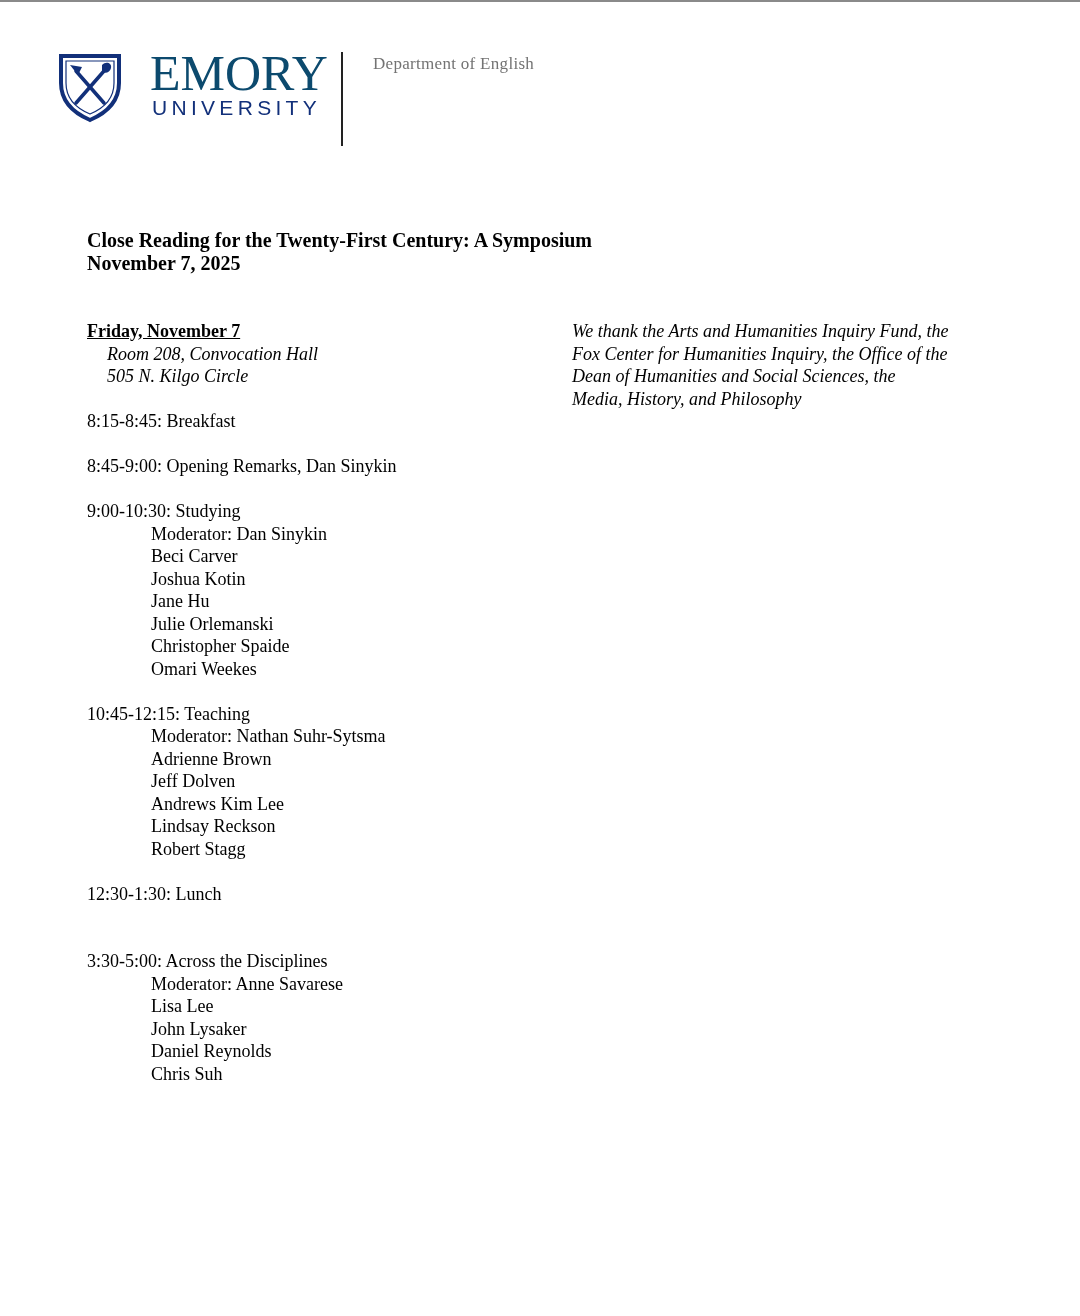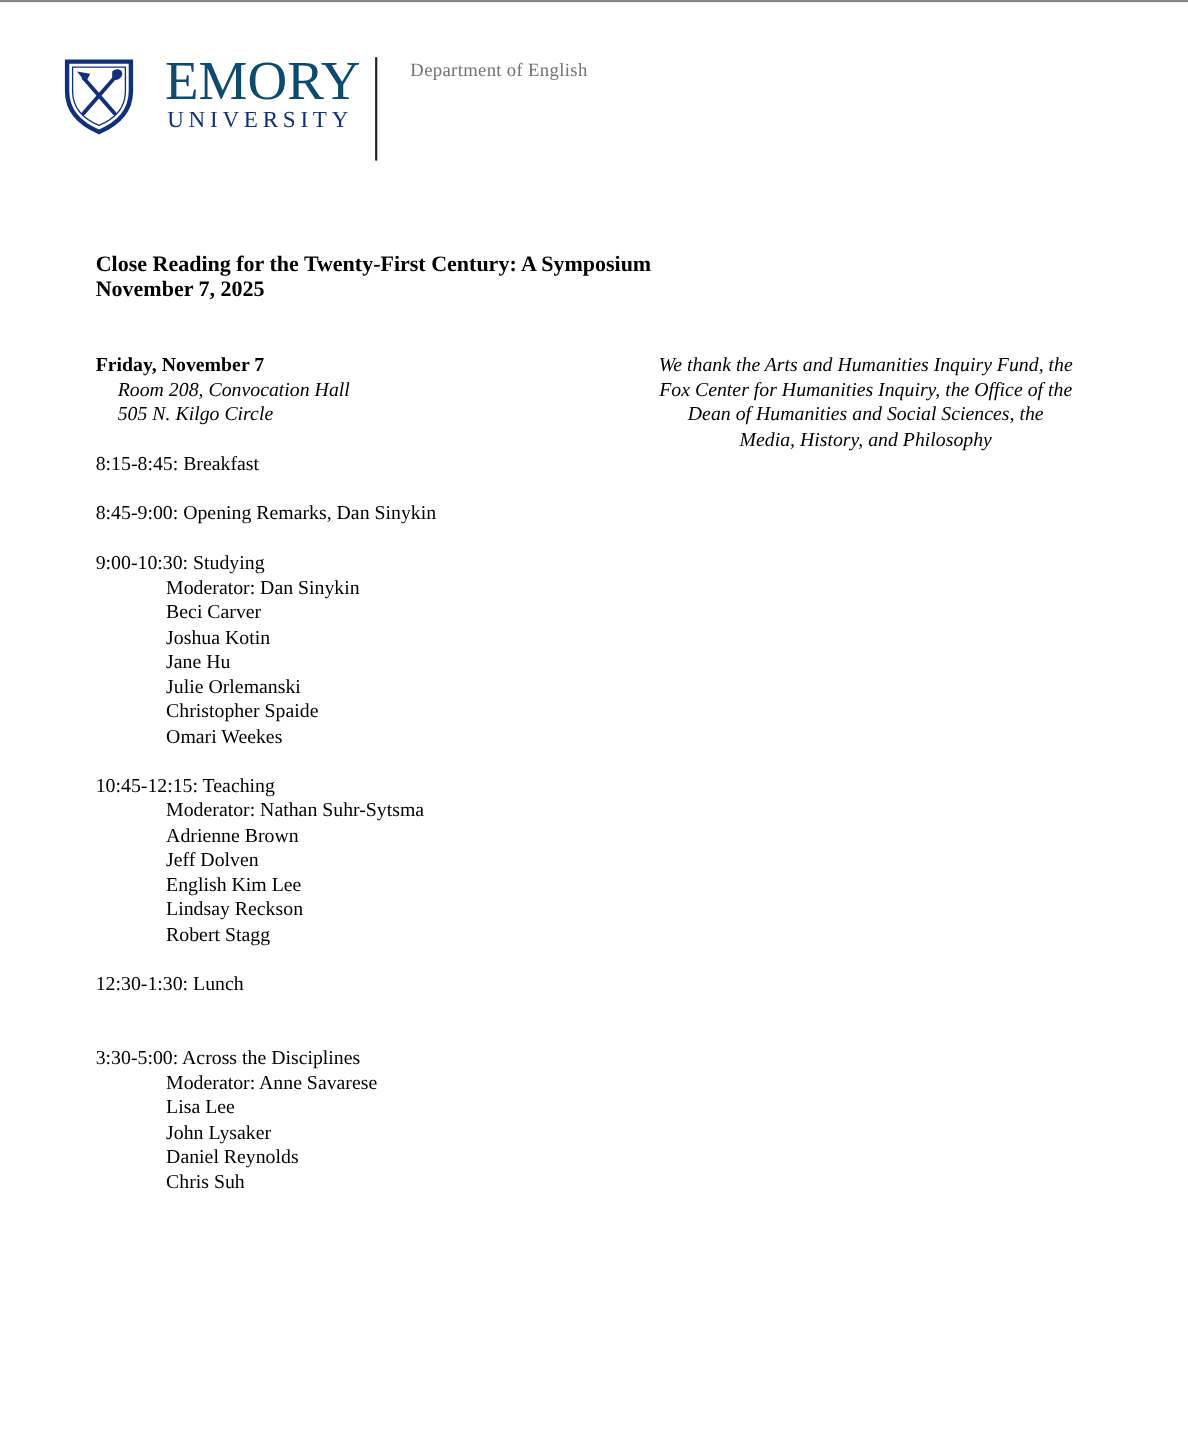--- a/index.html
+++ b/index.html
@@ -10,33 +10,33 @@
     }
     .top-border { position: absolute; left: 0; top: 0; width: 1080px; height: 2px; background: #8a8a8a; }
     .logo { position: absolute; left: 58px; top: 53px; }
     .wordmark-emory {
       position: absolute; left: 150px; top: 48px;
       font-family: "Liberation Serif", serif; font-size: 50px; line-height: 50px;
       color: #0c4a6e; letter-spacing: 0px;
     }
     .wordmark-univ {
       position: absolute; left: 152px; top: 97px;
-      font-family: Liberation Serif, serif; font-size: 21px; line-height: 22px;
+      font-family: Liberation Sans, sans-serif; font-size: 21px; line-height: 22px;
       color: #12307a; letter-spacing: 4.3px;
     }
     .vdivider { position: absolute; left: 341px; top: 52px; width: 1.5px; height: 94px; background: #222; }
     .dept { position: absolute; left: 373px; top: 54px; font-size: 17px; line-height: 20px; color: #737373; letter-spacing: 0.3px; }
 
     .title-block { position: absolute; left: 87px; top: 229px; font-weight: bold; font-size: 20px; line-height: 23px; }
     .left-col { position: absolute; left: 87px; top: 320px; font-size: 18px; line-height: 22.5px; }
-    .left-col .day { font-weight: bold; }
+    .left-col .day { font-weight: bold; text-decoration: underline; }
     .left-col .italic { font-style: italic; margin-left: 20px; }
     .gap { height: 22.5px; }
     .indent { padding-left: 64px; }
-    .right-col { position: absolute; left: 572px; top: 320px; width: 430px; font-style: italic; font-size: 18px; line-height: 22.5px; text-align: center; }
+    .right-col { position: absolute; left: 572px; top: 320px; width: 430px; font-style: italic; font-size: 18px; line-height: 22.5px; }
     .item { white-space: nowrap; }
   </style>
 </head>
 <body>
 
 <div class="top-border"></div>
 
 <div class="logo">
   <svg width="64" height="70" viewBox="0 0 64 70">
     <path d="M3 3 H61 V30 C61 50 46 61 32 67 C18 61 3 50 3 30 Z" fill="#fff" stroke="#12307a" stroke-width="4"></path>
@@ -77,21 +77,21 @@
     <div class="item indent">Christopher Spaide</div>
     <div class="item indent">Omari Weekes</div>
   </div>
   <div class="gap"></div>
 
   <div>
     <div class="item">10:45-12:15: Teaching</div>
     <div class="item indent">Moderator: Nathan Suhr-Sytsma</div>
     <div class="item indent">Adrienne Brown</div>
     <div class="item indent">Jeff Dolven</div>
-    <div class="item indent">English Kim Lee</div>
+    <div class="item indent">Andrews Kim Lee</div>
     <div class="item indent">Lindsay Reckson</div>
     <div class="item indent">Robert Stagg</div>
   </div>
   <div class="gap"></div>
 
   <div class="item">12:30-1:30: Lunch</div>
   <div class="gap"></div>
 
   <div class="gap"></div>
 

